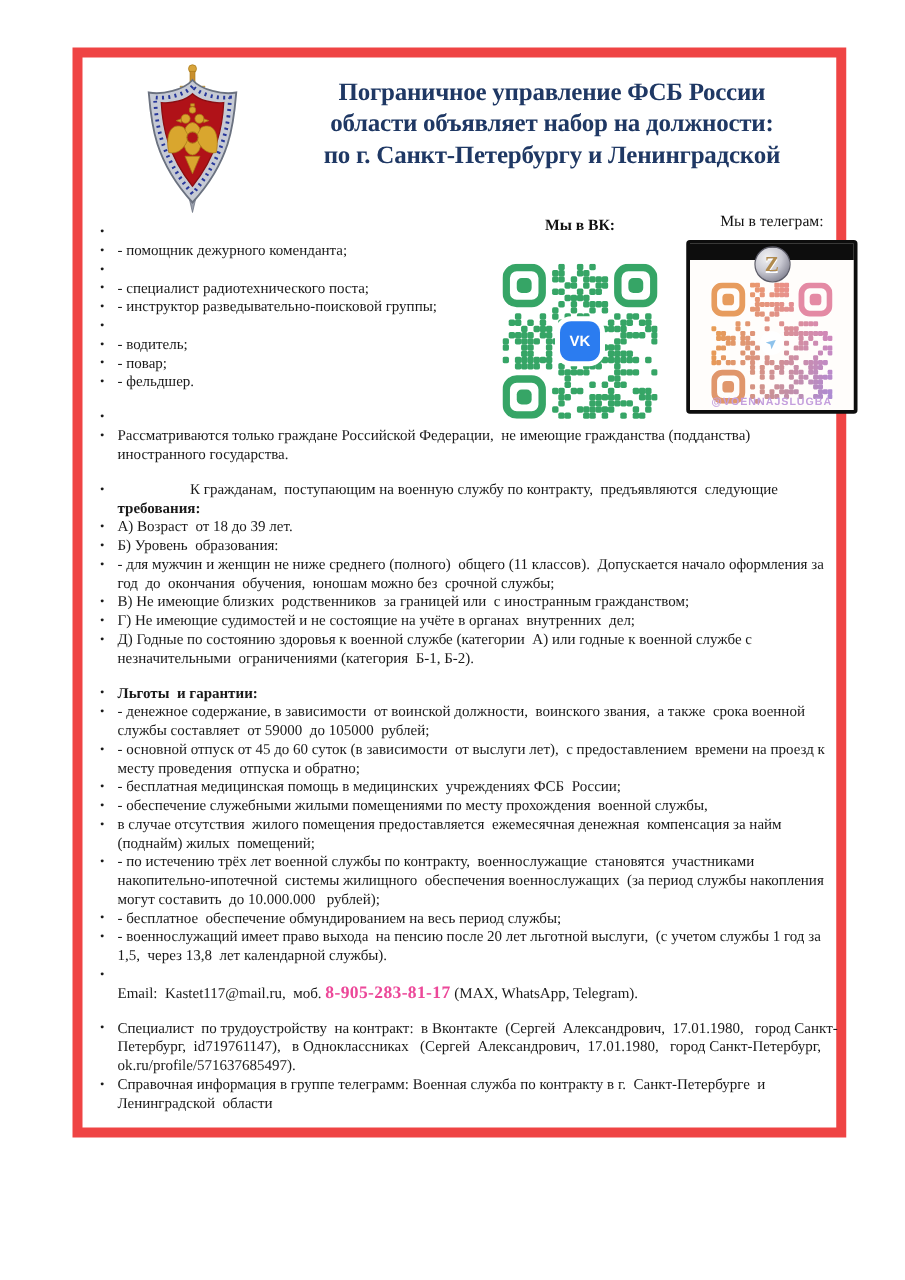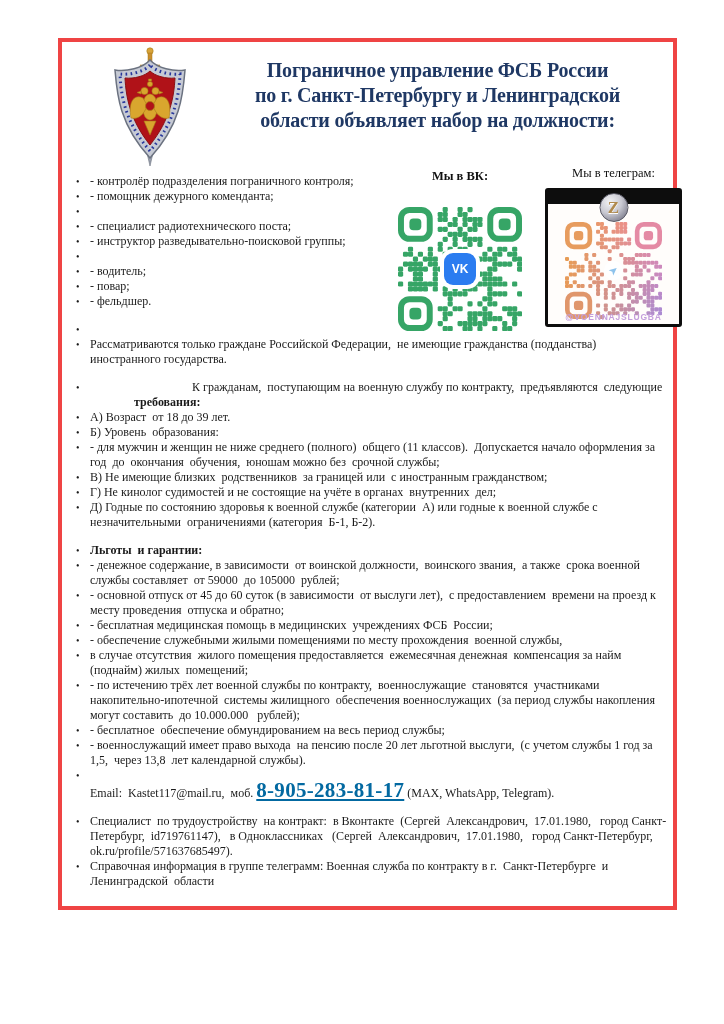--- a/index.html
+++ b/index.html
@@ -3,21 +3,21 @@
 <meta charset="utf-8">
 <style>
   * { margin:0; padding:0; box-sizing:border-box; }
   html,body { background:#ffffff; }
   .page {
     position:relative; width:724px; height:1024px; background:#ffffff;
     font-family:"Liberation Serif", serif; color:#1a1a1a; overflow:hidden;
   }
   .border-box {
     position:absolute; left:58px; top:38px; width:619px; height:872px;
-    border:4px solid #ef4444; background:#ffffff;
+    border:8px solid #ef4444; background:#ffffff;
   }
   
   .emblem { position:absolute; left:46px; top:4px; width:84px; height:122px; }
   
   .title {
     position:absolute; left:148px; top:16px; width:455px;
     text-align:center; font-weight:bold; color:#1f3864;
     font-size:20px; line-height:25px; letter-spacing:-0.2px;
   }
   
@@ -63,24 +63,24 @@
     position:absolute; left:0; bottom:2px; width:100%; text-align:center;
     font-family:"Liberation Sans", sans-serif; font-weight:bold;
     font-size:8.5px; letter-spacing:0.8px; color:#c49fdd;
   }
   
   .body-list { position:absolute; left:8px; top:280px; width:598px; font-size:12px; line-height:15px; }
   .bullet-item { display:flex; }
   .bullet-item.gap { margin-top:13px; }
   .bullet-item .marker { width:20px; flex:0 0 20px; padding-left:6px; font-size:10px; line-height:15px; }
   .bullet-item .content { flex:1; white-space:pre-wrap; }
-  .bullet-item.indent .content { text-indent:58px;margin-left:44px; }
+  .bullet-item.indent .content { text-indent:58px; }
   .content .b { font-weight:bold; }
   .content .phone {
-    color:#0369a1; font-weight:bold; font-size:21px; letter-spacing:0.3px;text-decoration:underline;
+    color:#ec4899; font-weight:bold; font-size:14px; letter-spacing:0.3px;
   }
 </style>
 </head>
 <body>
 
 <div class="page">
   <div class="border-box">
 
     <div class="emblem">
       <svg viewBox="0 0 84 122" xmlns="http://www.w3.org/2000/svg">
@@ -107,28 +107,27 @@
           <path d="M35 52 C25 47 20 58 23 72 C30 74 37 68 39 59 Z"></path>
           <path d="M49 52 C59 47 64 58 61 72 C54 74 47 68 45 59 Z"></path>
           <path d="M36 75 L42 89 L48 75 Z"></path>
         </g>
         <circle cx="42" cy="60" r="4.5" fill="#b01218" stroke="#a87a18" stroke-width="0.8"></circle>
       </svg>
     </div>
 
     <div class="title">
       <div>Пограничное управление ФСБ России</div>
+      <div>области объявляет набор на должности:</div>
       <div>по г. Санкт-Петербургу и Ленинградской</div>
-      <div>области объявляет набор на должности:</div>
     </div>
 
     <div class="positions">
         <div class="pos-item">
           <span class="marker">•</span>
-          <span>- контролёр подразделения  пограничного контроля;</span>
         </div>
         <div class="pos-item">
           <span class="marker">•</span>
           <span>- помощник дежурного коменданта;</span>
         </div>
         <div class="pos-item">
           <span class="marker">•</span>
         </div>
         <div class="pos-item">
           <span class="marker">•</span>
@@ -588,21 +587,21 @@
         <div class="bullet-item">
           <span class="marker">•</span>
           <span class="content"><span>- для мужчин и женщин не ниже среднего (полного)  общего (11 классов).  Допускается начало оформления за год  до  окончания  обучения,  юношам можно без  срочной службы;</span></span>
         </div>
         <div class="bullet-item">
           <span class="marker">•</span>
           <span class="content"><span>В) Не имеющие близких  родственников  за границей или  с иностранным гражданством;</span></span>
         </div>
         <div class="bullet-item">
           <span class="marker">•</span>
-          <span class="content"><span>Г) Не кинолог судимостей и не состоящие на учёте в органах  внутренних  дел;</span></span>
+          <span class="content"><span>Г) Не имеющие судимостей и не состоящие на учёте в органах  внутренних  дел;</span></span>
         </div>
         <div class="bullet-item">
           <span class="marker">•</span>
           <span class="content"><span>Д) Годные по состоянию здоровья к военной службе (категории  А) или годные к военной службе с незначительными  ограничениями (категория  Б-1, Б-2).</span></span>
         </div>
         <div class="bullet-item gap">
           <span class="marker">•</span>
           <span class="content"><span class="b">Льготы  и гарантии:</span></span>
         </div>
         <div class="bullet-item">

